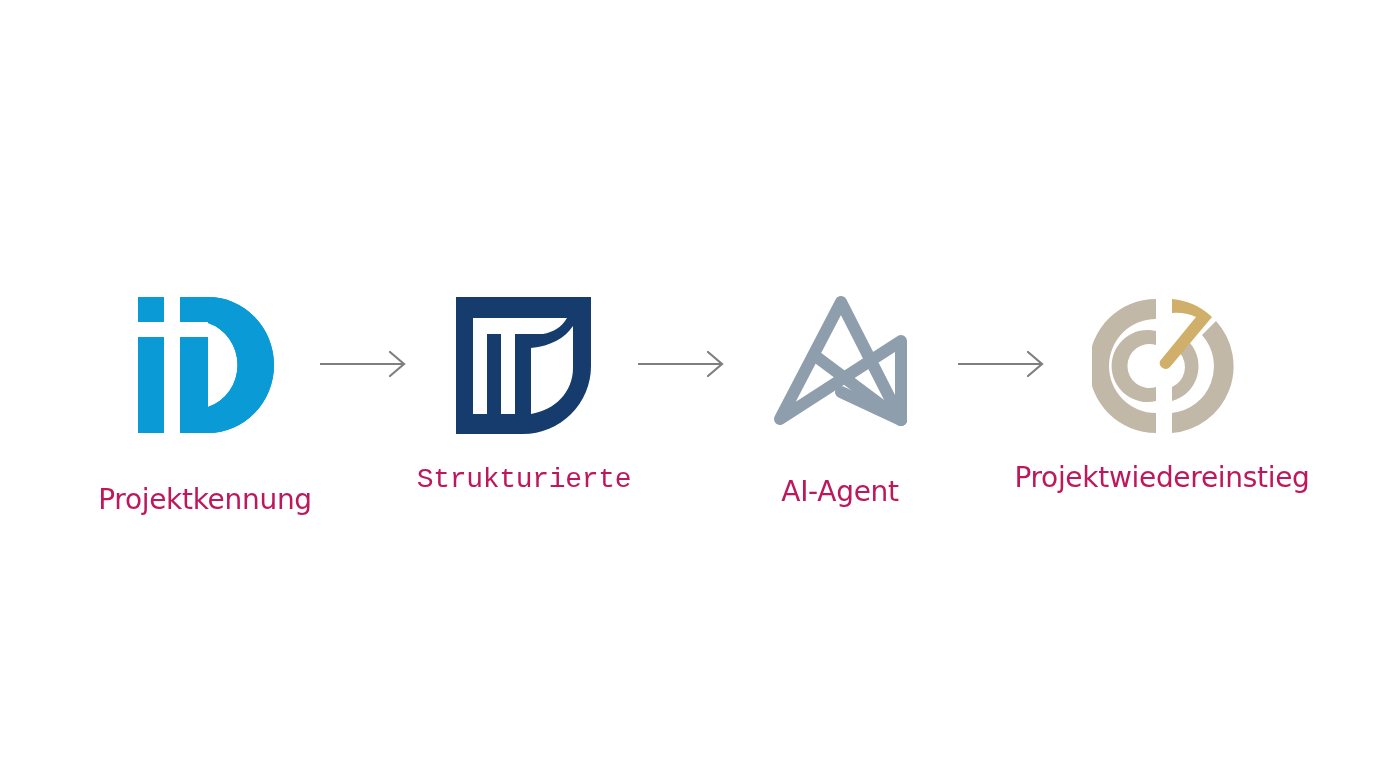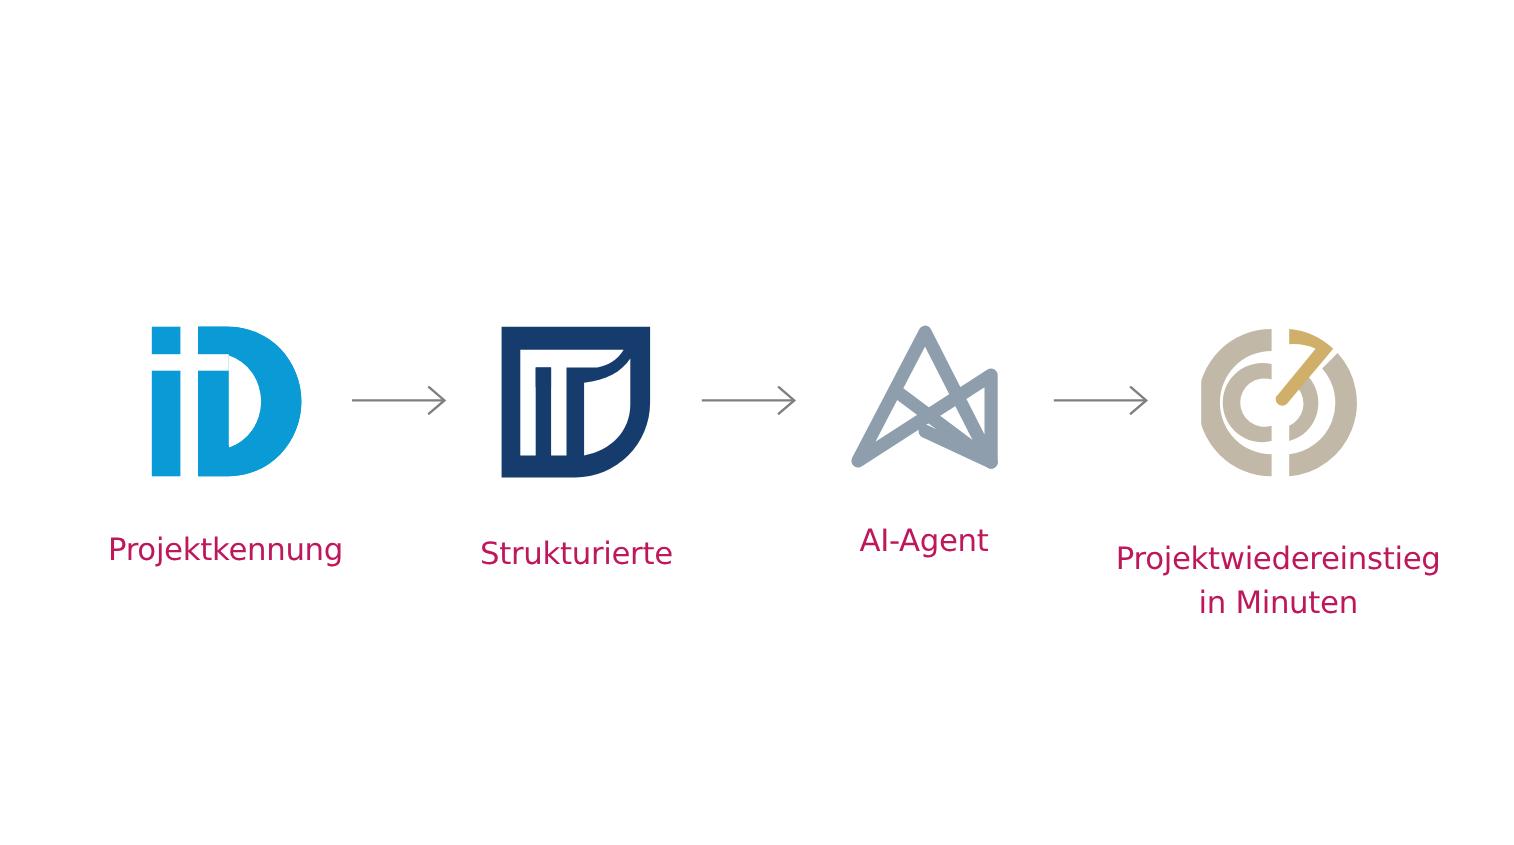--- a/index.html
+++ b/index.html
@@ -70,24 +70,23 @@
   <path d="M64 36 A36 36 0 1 0 64 106 L64 92 A22 22 0 1 1 64 50 Z" fill="#C2B8A8"></path>
   <path d="M80 106 A36 36 0 0 0 98 48 L88 58 A22 22 0 0 1 80 92 Z" fill="#C2B8A8"></path>
 
   <path d="M80 4 A67 67 0 0 1 120 22 L78 72 A6 6 0 0 1 68 66 L104 22 A50 50 0 0 0 80 18 Z" fill="#D0AF6A"></path>
 </svg>
 
 <div class="label" style="left:45px; top:480px;">
   <span>Projektkennung</span>
 </div>
 
-<div class="label" style="left:364px; top:484px;">
+<div class="label" style="left:364px; top:460px;font-family:Liberation Mono, monospace;">
   <span>Strukturierte</span>
 </div>
 
 <div class="label" style="left:680px; top:472px;">
   <span>AI-Agent</span>
 </div>
 
-<div class="label" style="left:1002px; top:488px;">
+<div class="label" style="left:1002px; top:458px;">
   <span>Projektwiedereinstieg</span>
-  <span>in Minuten</span>
 </div>
 
 </body></html>

